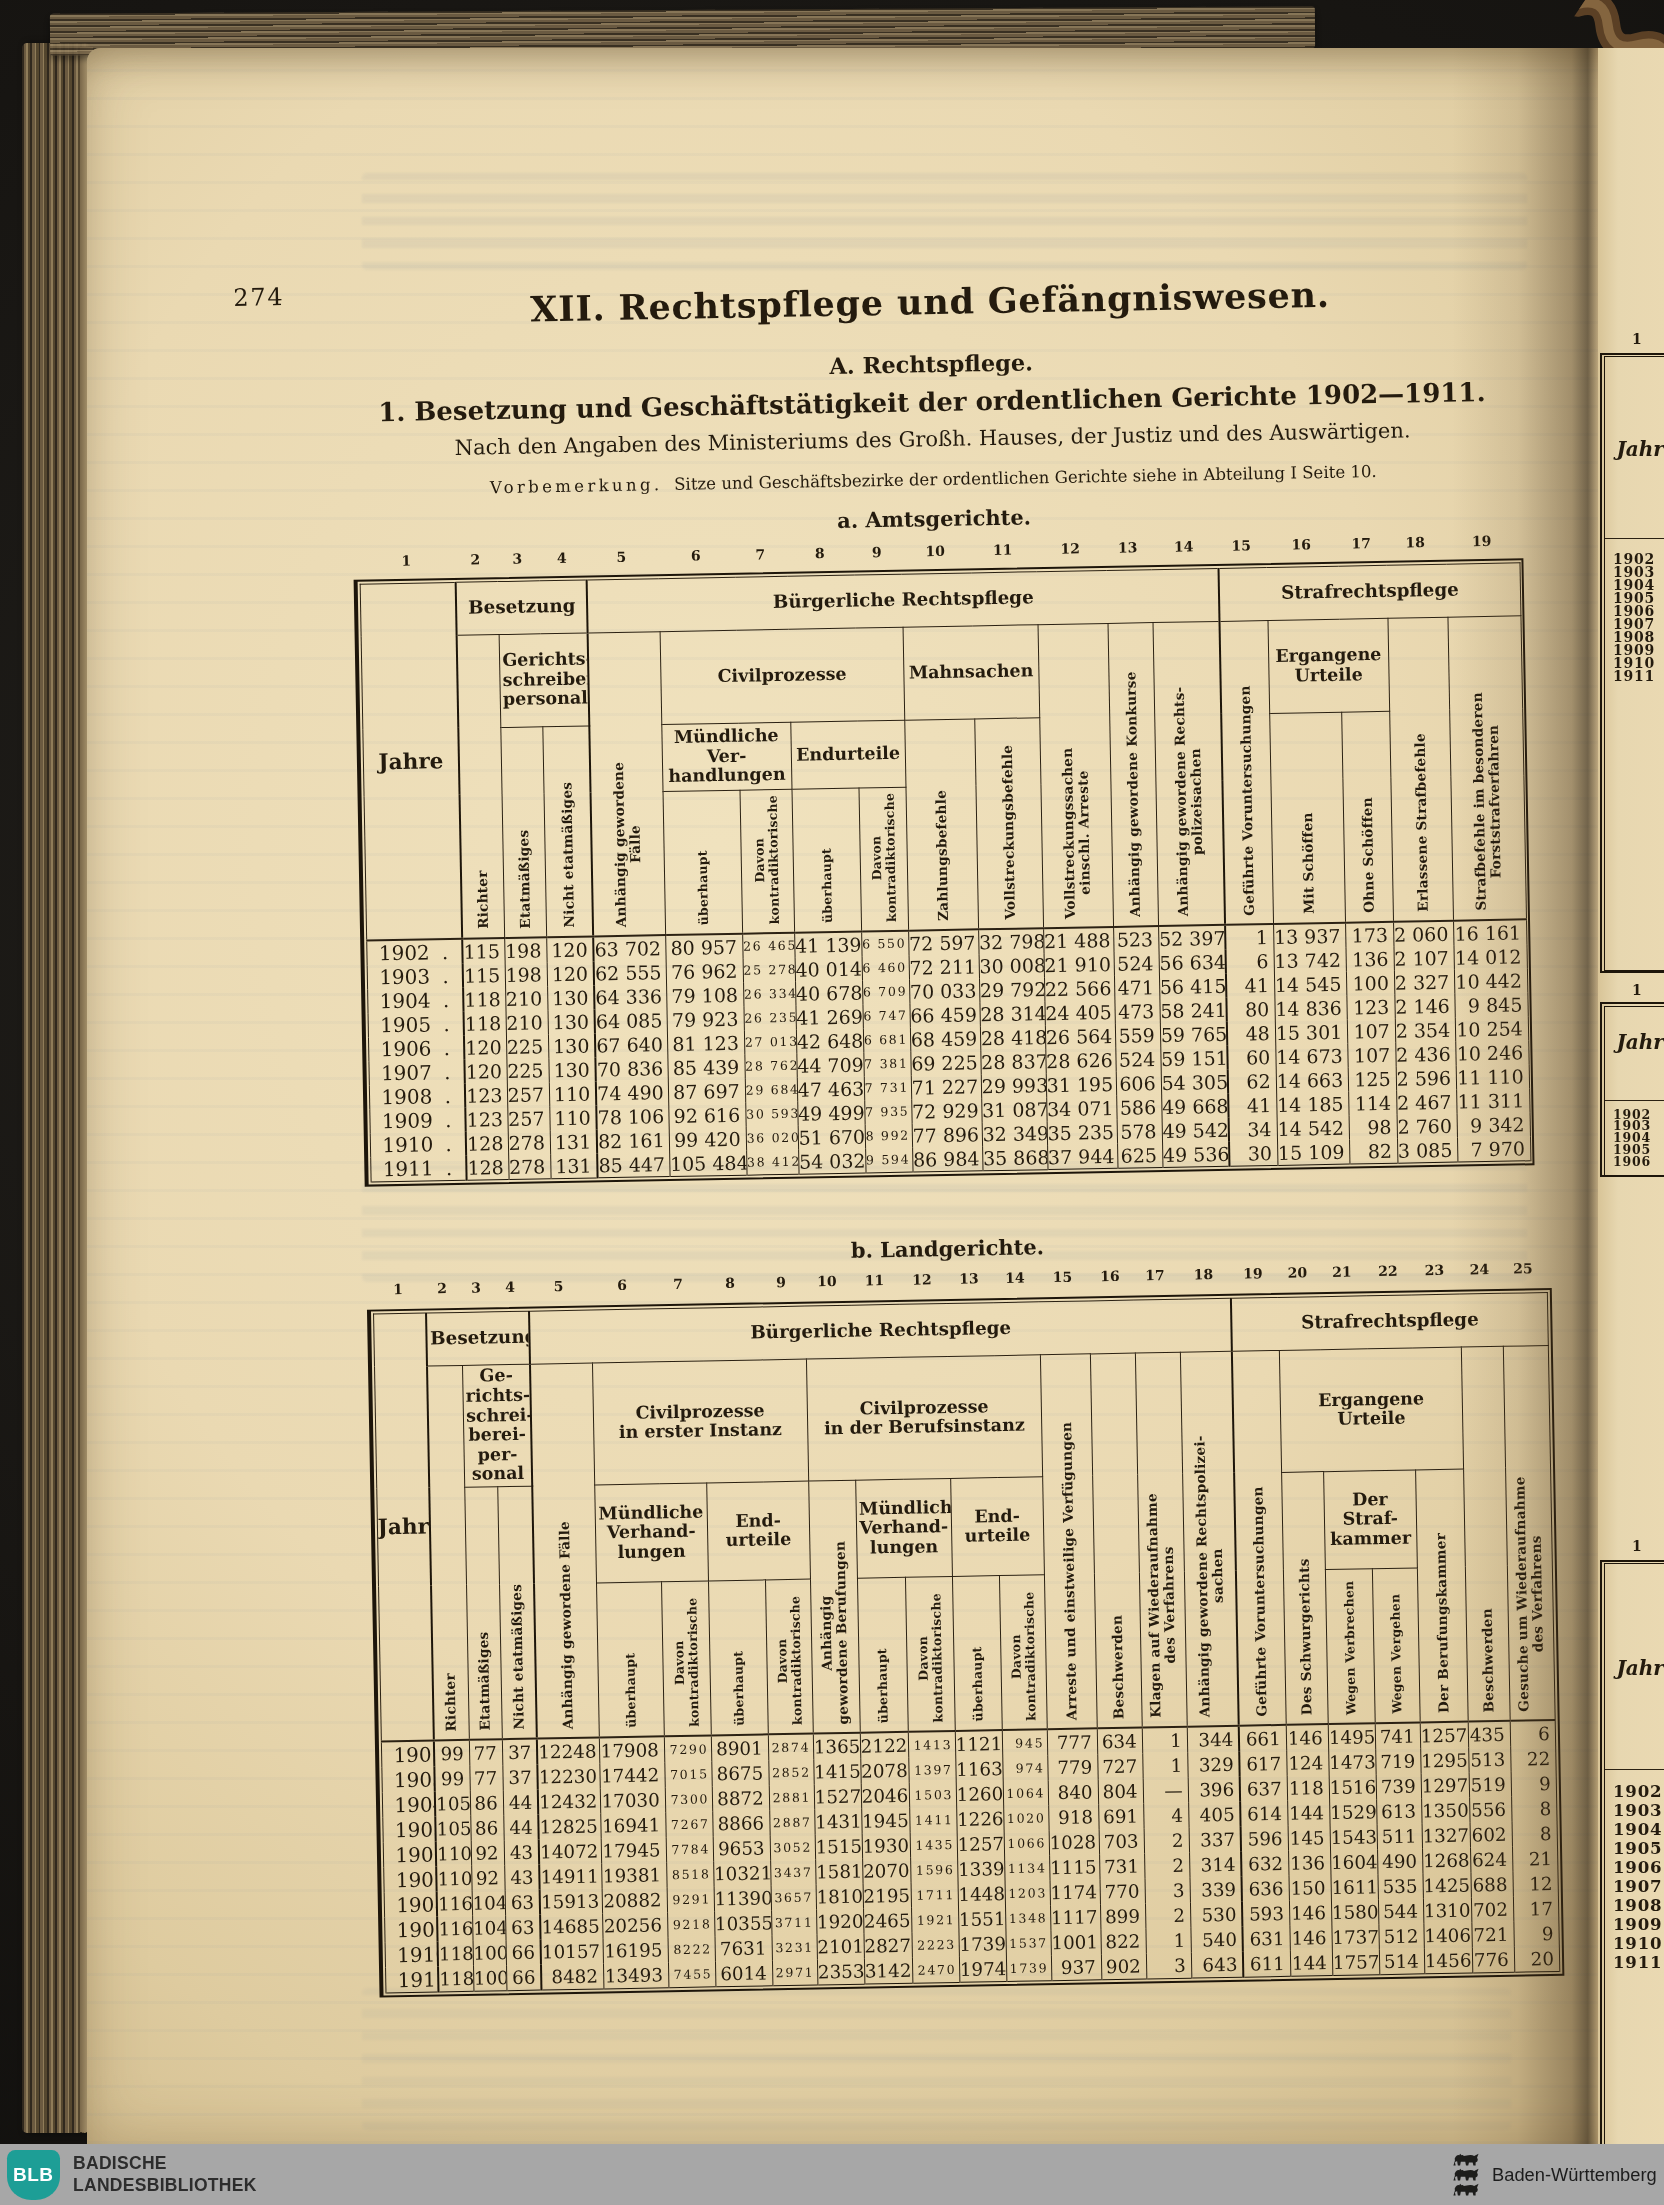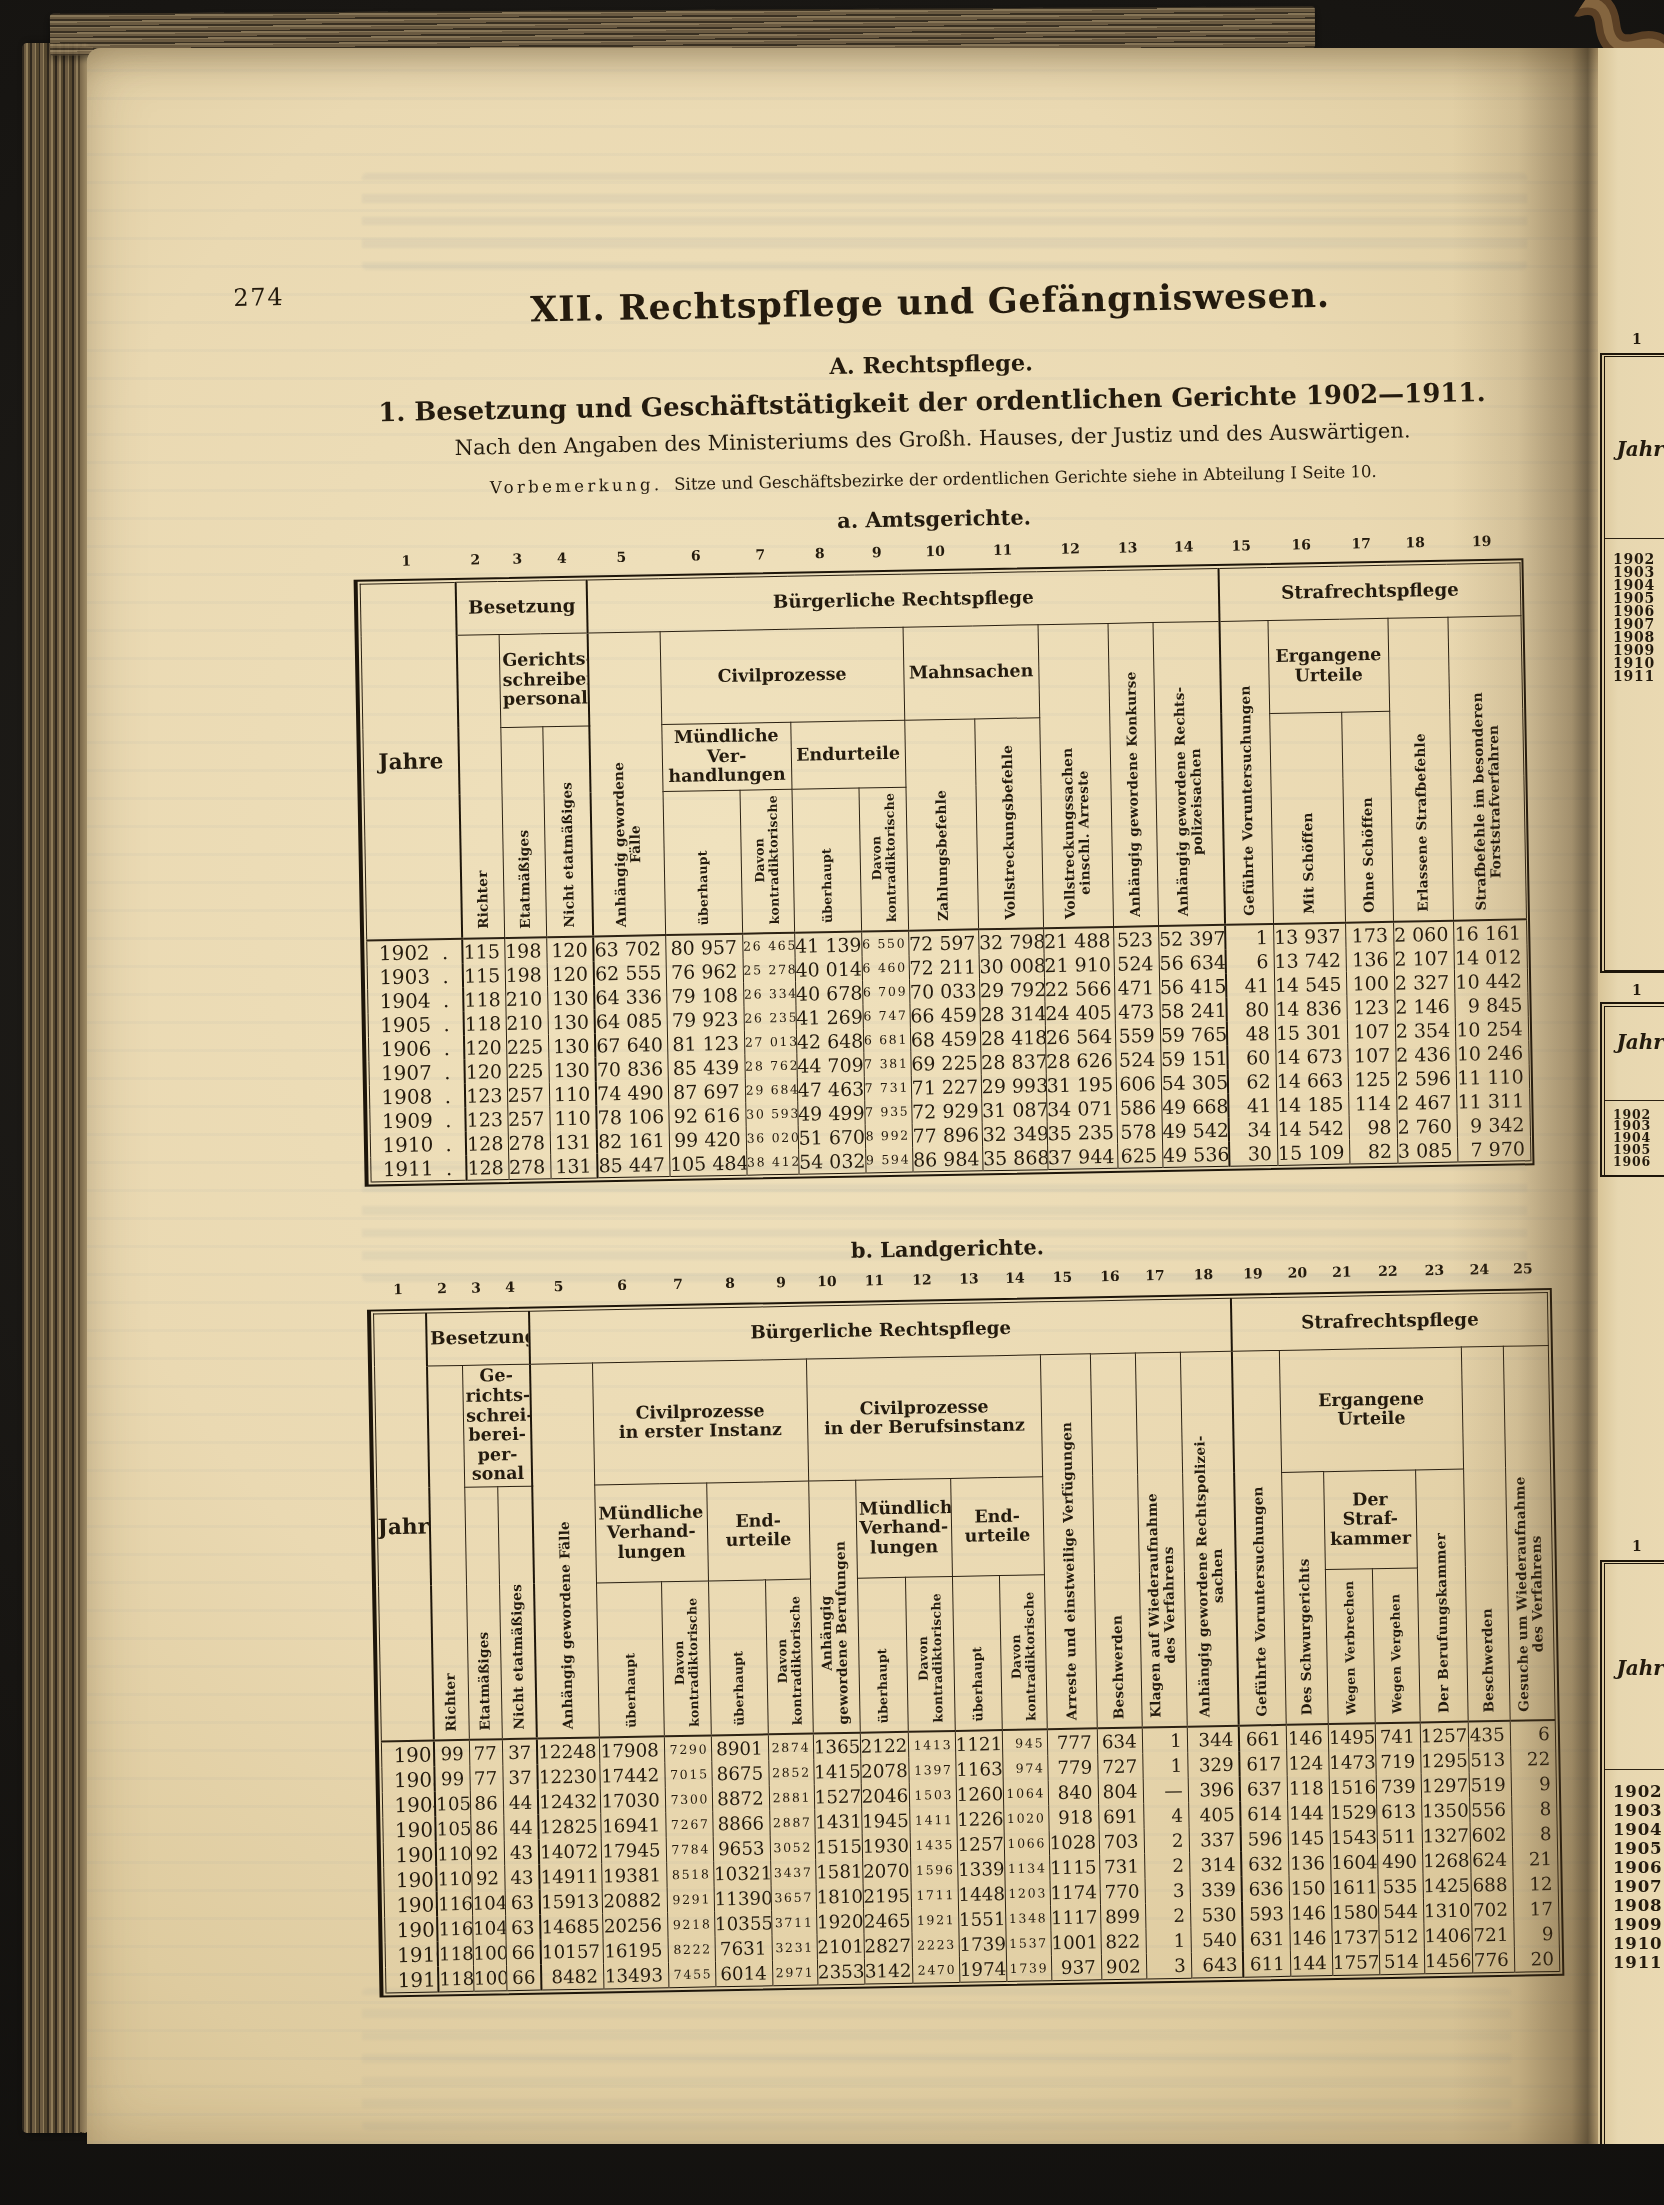--- a/index.html
+++ b/index.html
@@ -905,15 +905,38 @@
               <div>1909</div>
               <div>1910</div>
               <div>1911</div>
             </div>
         </div>
       </div>
     </div>
 
   </div>
 
+  <div class="footer">
+    <div class="blb-badge">
+      <span>BLB</span>
+    </div>
+    <div class="blb-name">
+      <div>BADISCHE</div>
+      <div>LANDESBIBLIOTHEK</div>
+    </div>
+    <div class="bw">
+      <div class="lions">
+        <svg width="28" height="13.3" viewBox="0 0 36 18">
+            <path fill="#1d1d1b" d="M1 17 L3 10 Q2 7 4 5 Q6 2 9 3 L10 1 L12 3 Q14 2 15 4 L21 3 Q26 2 29 4 L35 1 L33 6 L34 9 Q34 12 31 13 L31 17 L28 17 L27 13 L22 13 L21 17 L18 17 L17 12 L11 12 L10 17 L7 17 L6 11 Q4 11 3 13 L4 17 Z"></path>
+          </svg>
+        <svg width="28" height="13.3" viewBox="0 0 36 18">
+            <path fill="#1d1d1b" d="M1 17 L3 10 Q2 7 4 5 Q6 2 9 3 L10 1 L12 3 Q14 2 15 4 L21 3 Q26 2 29 4 L35 1 L33 6 L34 9 Q34 12 31 13 L31 17 L28 17 L27 13 L22 13 L21 17 L18 17 L17 12 L11 12 L10 17 L7 17 L6 11 Q4 11 3 13 L4 17 Z"></path>
+          </svg>
+        <svg width="28" height="13.3" viewBox="0 0 36 18">
+            <path fill="#1d1d1b" d="M1 17 L3 10 Q2 7 4 5 Q6 2 9 3 L10 1 L12 3 Q14 2 15 4 L21 3 Q26 2 29 4 L35 1 L33 6 L34 9 Q34 12 31 13 L31 17 L28 17 L27 13 L22 13 L21 17 L18 17 L17 12 L11 12 L10 17 L7 17 L6 11 Q4 11 3 13 L4 17 Z"></path>
+          </svg>
+      </div>
+      <span class="bw-label">Baden-Württemberg</span>
+    </div>
+  </div>
 
 </div>
 
 
 </body></html>

